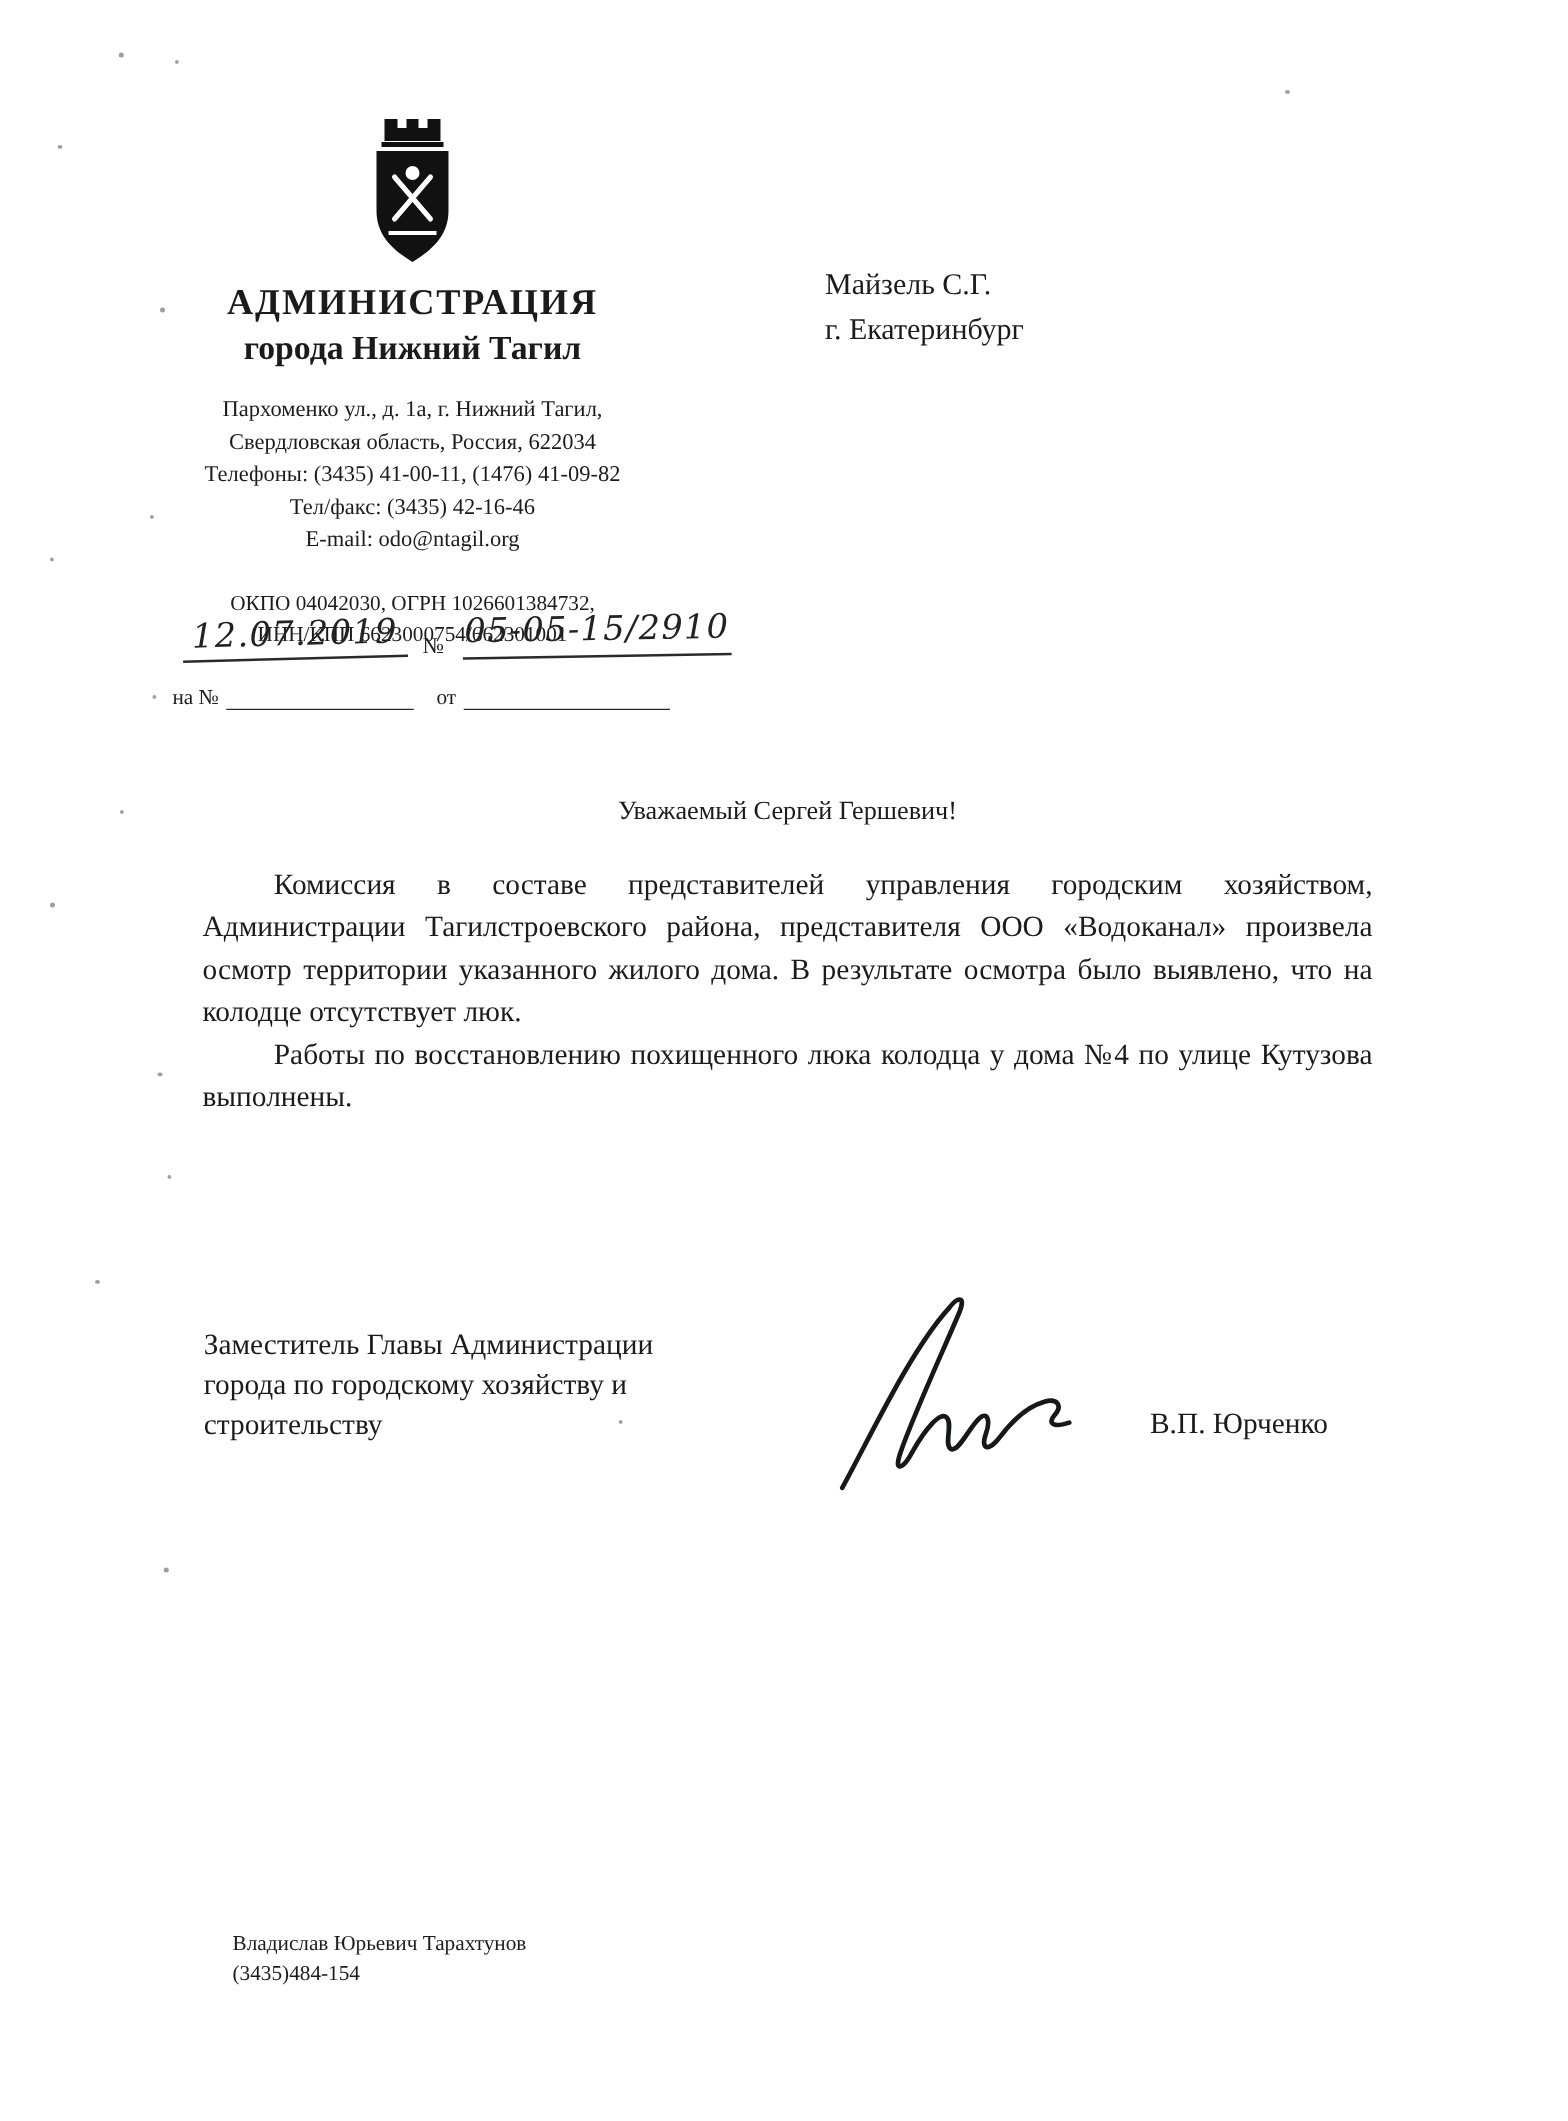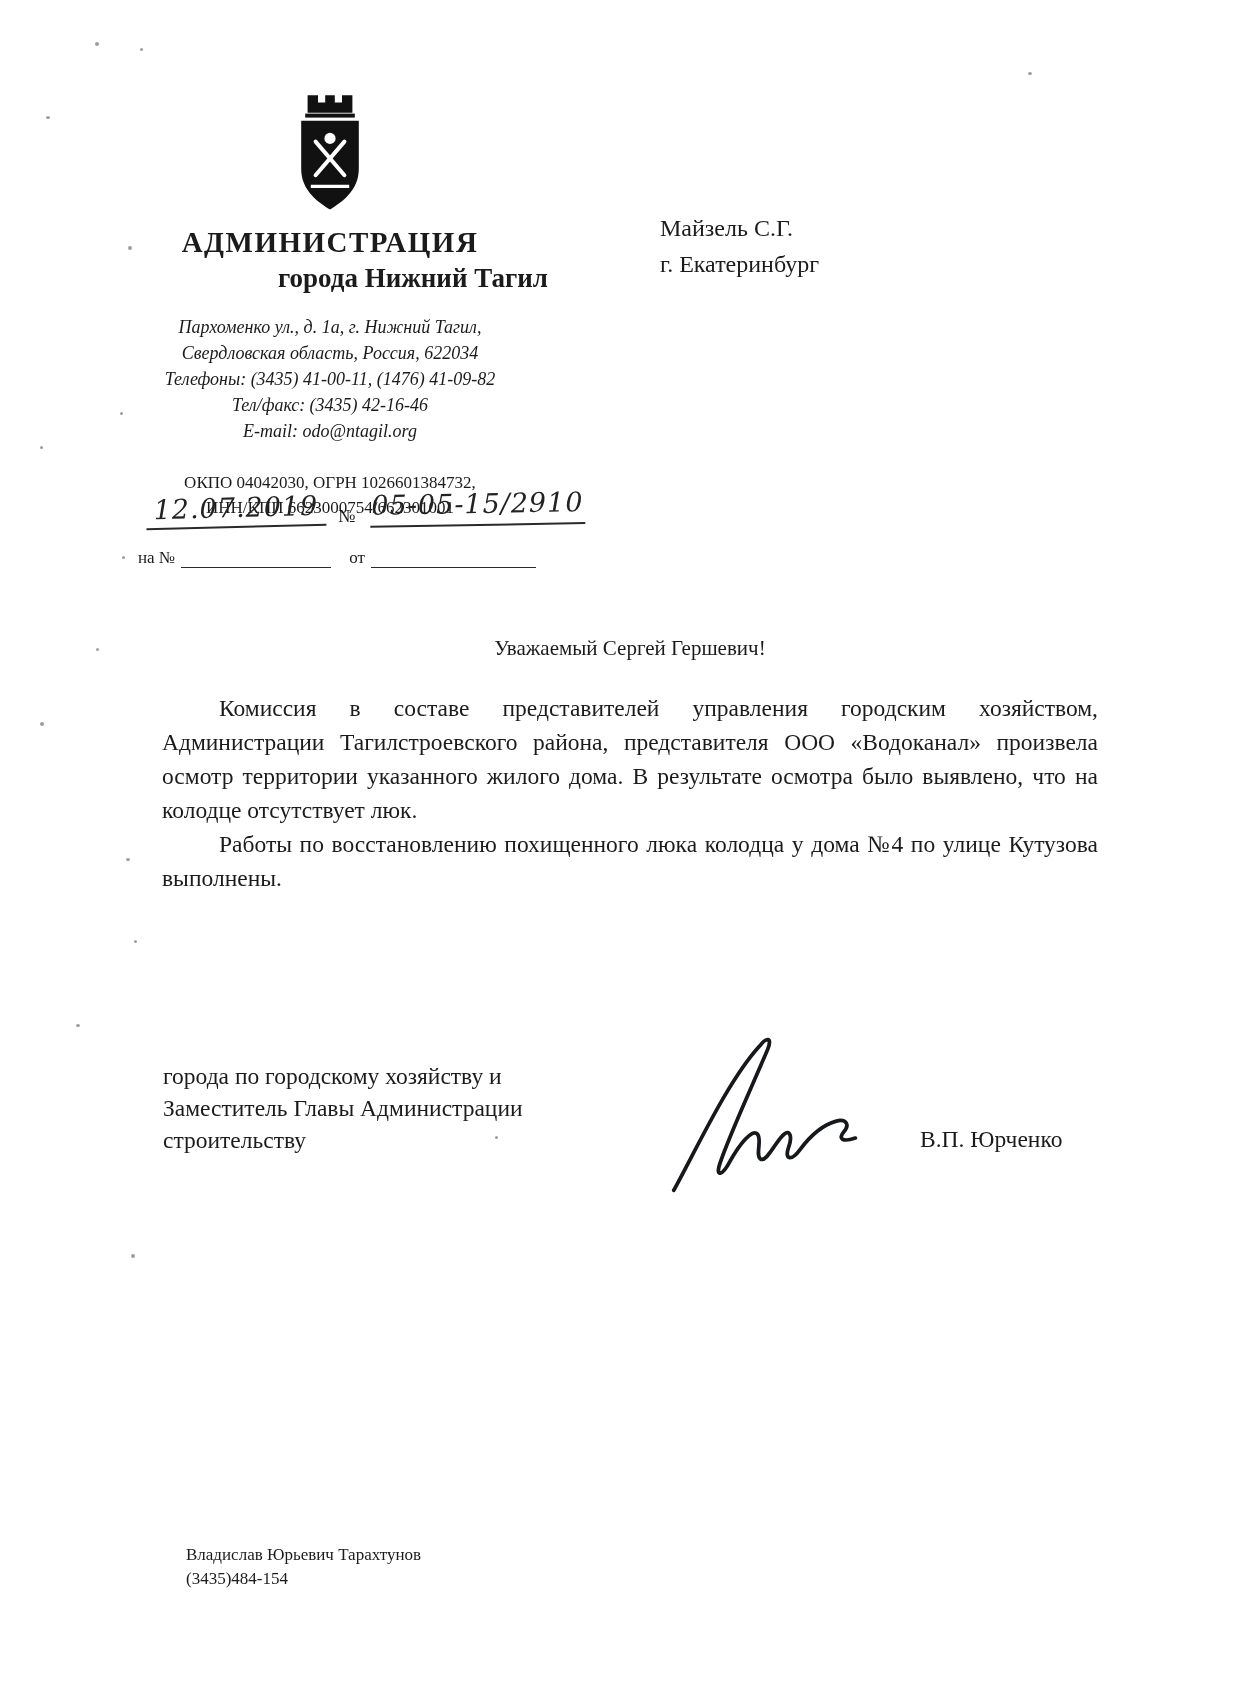--- a/index.html
+++ b/index.html
@@ -15,23 +15,23 @@
   
   .letterhead{
     position:absolute;left:112px;top:92px;width:436px;
     text-align:center;
   }
   .coat{width:80px;height:120px;display:block;margin:0 auto;}
   .org-line1{
     font-size:29px;font-weight:bold;letter-spacing:1.5px;margin-top:14px;
   }
   .org-line2{
-    font-size:27px;font-weight:bold;margin-top:4px;text-align:right;
+    font-size:27px;font-weight:bold;margin-top:4px;
   }
-  .addr-block{margin-top:20px;font-size:18px;line-height:26px;font-style:italic;}
+  .addr-block{margin-top:20px;font-size:18px;line-height:26px;}
   .reg-block{margin-top:26px;font-size:17px;line-height:25px;}
   
   .recipient{
     position:absolute;left:660px;top:210px;
     font-size:24px;line-height:36px;
   }
   
   .reference{position:absolute;left:138px;top:492px;width:480px;height:90px;}
   .handwritten{
     font-family:"DejaVu Serif", serif;
@@ -143,22 +143,22 @@
     </div>
   </div>
 
   <div class="letter-body">
     <div class="salutation">Уважаемый Сергей Гершевич!</div>
     <p>Комиссия в составе представителей управления городским хозяйством, Администрации Тагилстроевского района, представителя ООО «Водоканал» произвела осмотр территории указанного жилого дома. В результате осмотра было выявлено, что на колодце отсутствует люк.</p>
     <p>Работы по восстановлению похищенного люка колодца у дома №4 по улице Кутузова выполнены.</p>
   </div>
 
   <div class="sign-position">
+    <div>Заместитель Главы Администрации</div>
     <div>города по городскому хозяйству и</div>
-    <div>Заместитель Главы Администрации</div>
     <div>строительству</div>
   </div>
 
   <svg class="signature-svg" viewBox="0 0 230 170" aria-hidden="true">
     <path d="M18,160 C40,120 70,55 100,22 C106,14 113,12 108,25 C94,58 70,110 62,135 C58,147 64,147 72,132 C81,116 93,101 98,106 C103,111 96,126 101,130 C107,134 116,112 124,106 C129,102 132,108 128,119 C124,130 130,133 139,121 C148,109 159,98 173,94 C183,91 187,97 181,104 C175,111 180,114 192,110" fill="none" stroke="#16181c" stroke-width="3.6" stroke-linecap="round" stroke-linejoin="round"></path>
   </svg>
 
   <div class="signer-name">В.П. Юрченко</div>
 
   <div class="footer">

